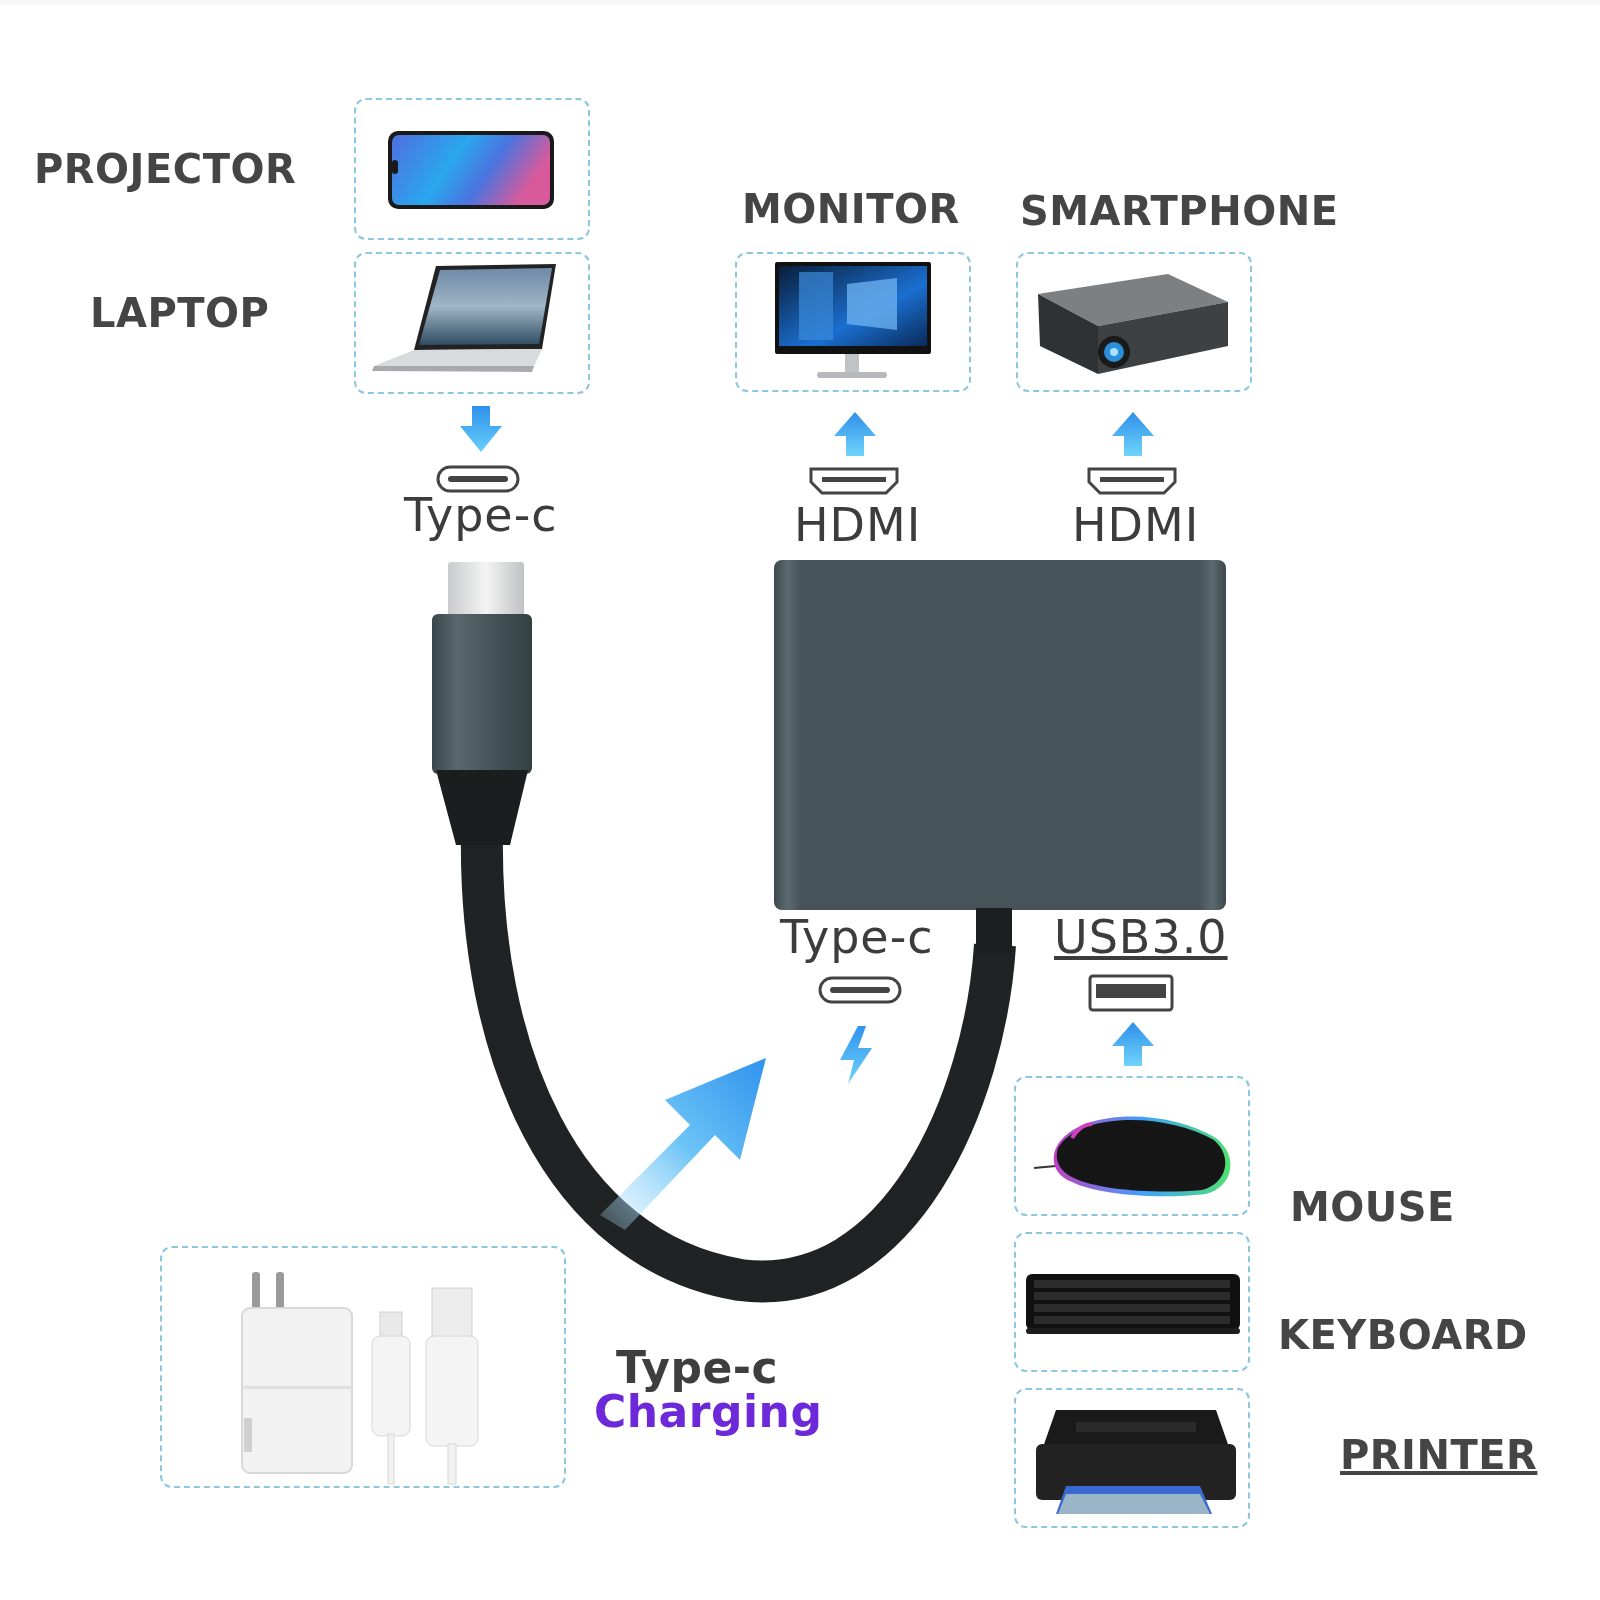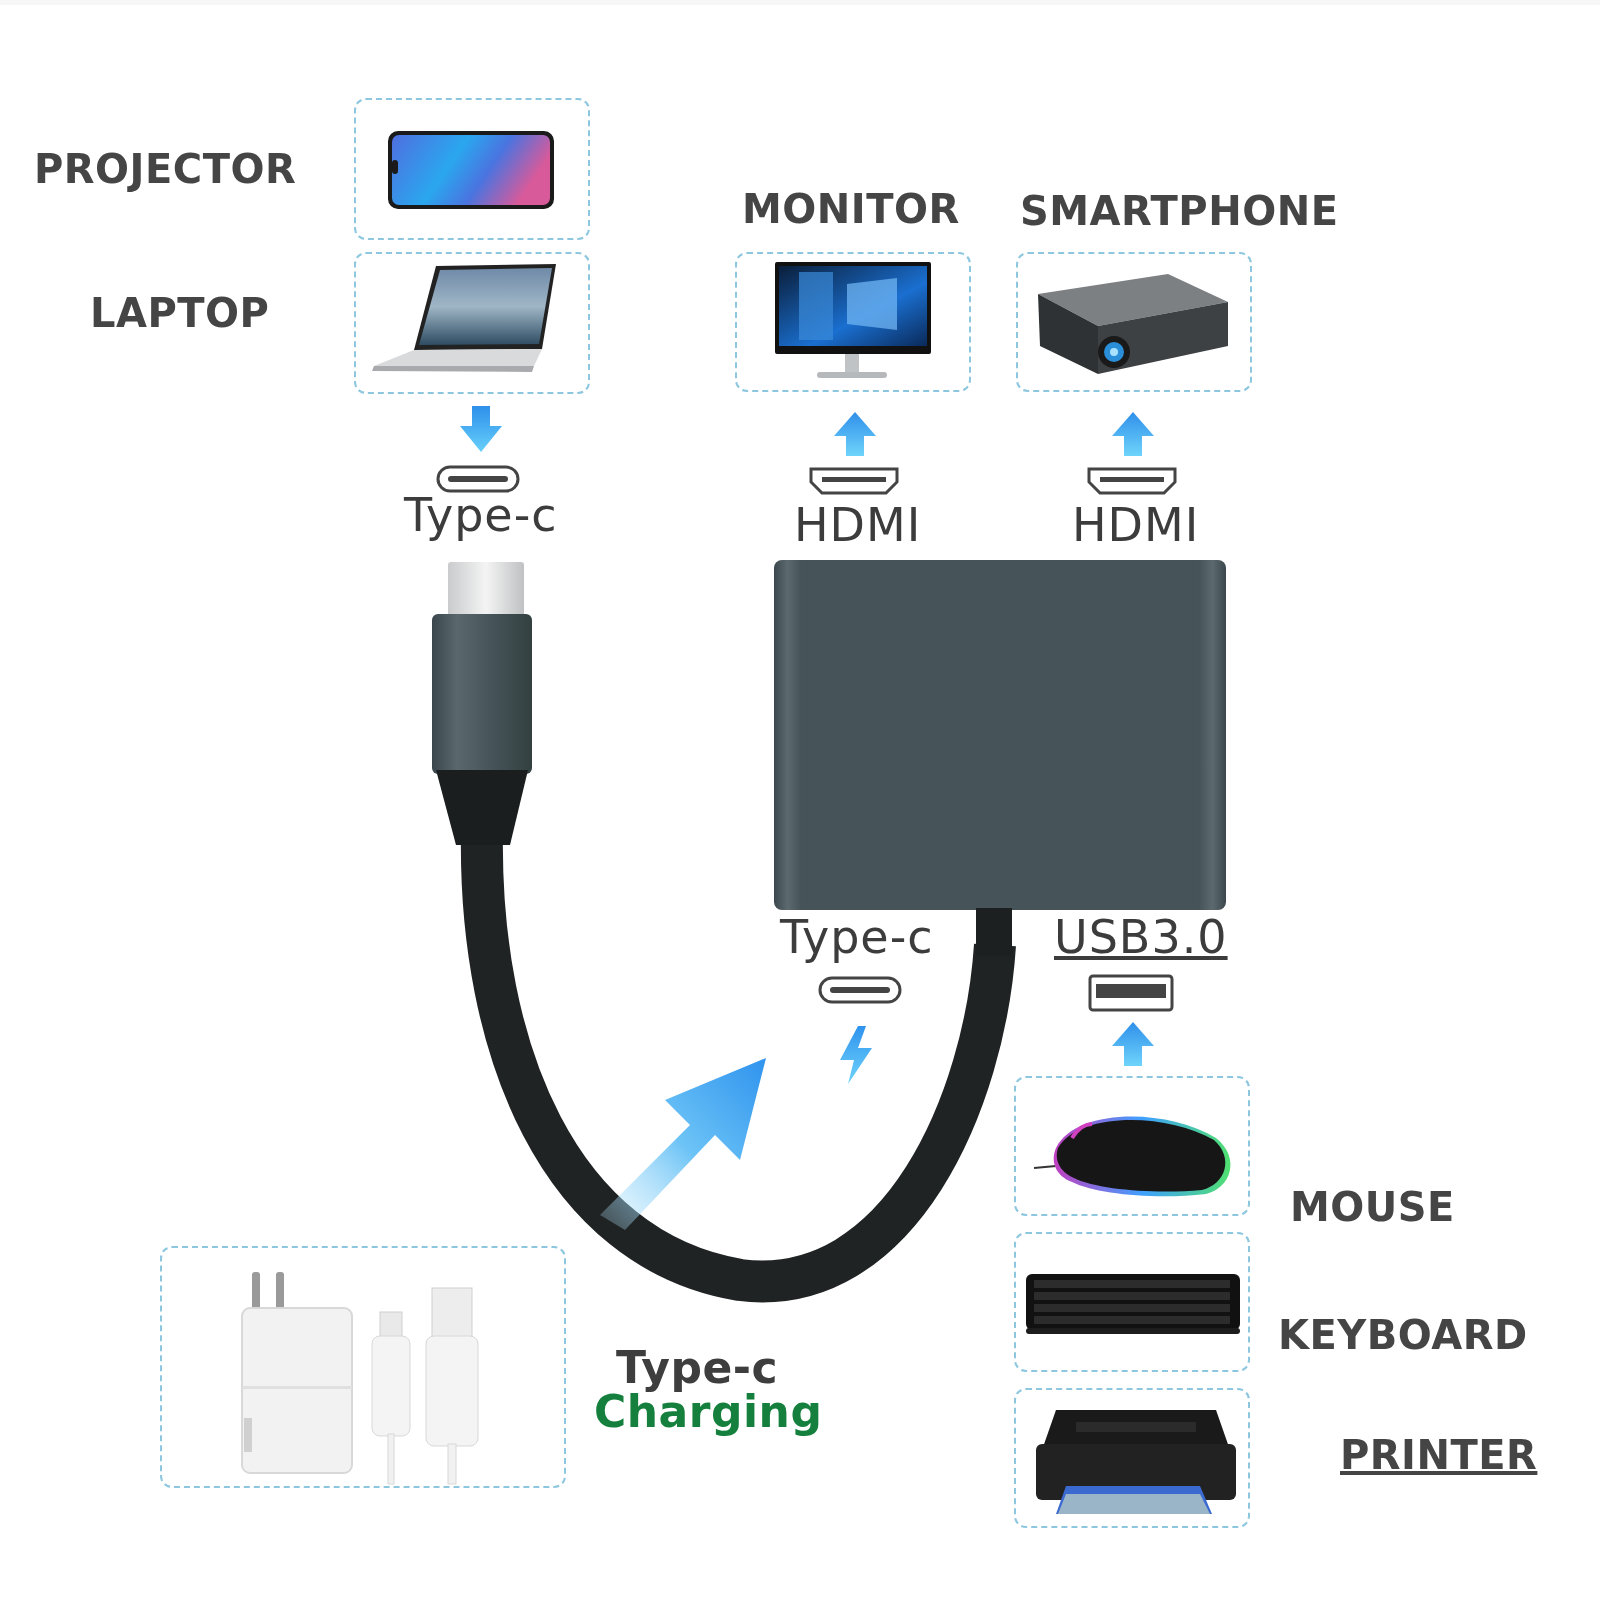--- a/index.html
+++ b/index.html
@@ -218,21 +218,21 @@
     <rect x="82" y="170" width="8" height="34" fill="#d0d0d0"></rect>
     <rect x="218" y="64" width="22" height="26" fill="#e9e9e9" stroke="#cfcfcf"></rect>
     <rect x="210" y="88" width="38" height="100" rx="8" fill="#f4f4f4" stroke="#d8d8d8"></rect>
     <rect x="226" y="186" width="6" height="50" fill="#f1f1f1" stroke="#d8d8d8"></rect>
     <rect x="270" y="40" width="40" height="50" fill="#ededed" stroke="#cfcfcf"></rect>
     <rect x="264" y="88" width="52" height="110" rx="8" fill="#f4f4f4" stroke="#d8d8d8"></rect>
     <rect x="286" y="196" width="8" height="40" fill="#f1f1f1" stroke="#d8d8d8"></rect>
   </svg>
 </div>
 <div class="lbl" style="left:616px; top:1342px; font-weight:bold; font-size:44px; color:#3e3e3e;">Type-c</div>
-<div class="lbl" style="left:594px; top:1386px; font-weight:bold; font-size:44px; color:#15803d;">Charging</div>
+<div class="lbl" style="left:594px; top:1386px; font-weight:bold; font-size:44px; color:#6d28d9;">Charging</div>
 
 <div class="box" style="left:1014px; top:1076px; width:236px; height:140px;">
   <svg width="231" height="135" viewBox="0 0 231 135">
     <defs>
       <linearGradient id="rgb" x1="0" y1="0" x2="1" y2="0">
         <stop offset="0" stop-color="#c040c0"></stop>
           <stop offset="0.5" stop-color="#3fa0ff"></stop>
           <stop offset="1" stop-color="#50e070"></stop>
       </linearGradient>
     </defs>

